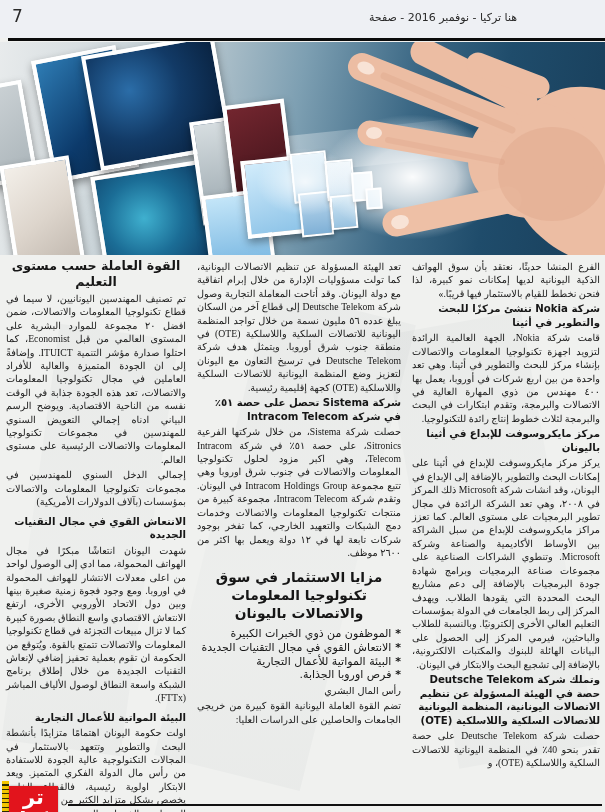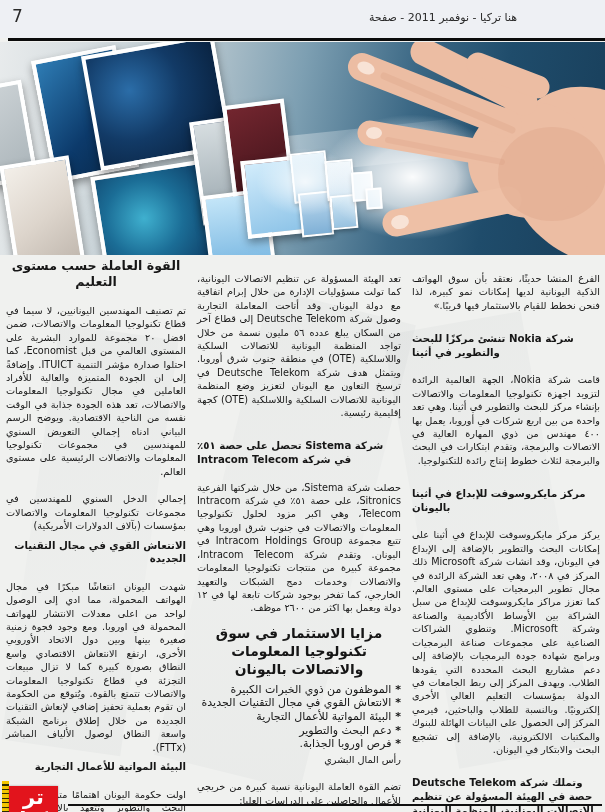--- a/index.html
+++ b/index.html
@@ -24,23 +24,23 @@
         background:linear-gradient(90deg,rgba(255,255,255,0),rgba(255,255,255,.35) 55%,rgba(255,255,255,0));}
   .hand{position:absolute;top:0;right:0;}
   
   .wm{position:absolute;background:linear-gradient(160deg,#9aa2a6,#c8cdd0 60%,#9aa2a6);opacity:.08;}
   
   .cols{position:absolute;top:258px;right:5px;left:6px;direction:rtl;display:flex;gap:11px;}
   .col{direction:rtl;}
   .col-right{width:188px;}
   .col-middle{width:204px;}
   .col-left{width:180px;}
-  .p{font-size:9.7px;line-height:13.4px;text-align:justify;margin:14px 0 1px;}
+  .p{font-size:9.7px;line-height:13.4px;text-align:justify;margin:2px 0 1px;font-family:Liberation Serif, serif;}
   .h{font-size:10.2px;line-height:13.6px;font-weight:700;text-align:right;margin:6px 0 2px;}
-  .hc{font-size:10.2px;line-height:13.6px;font-weight:700;text-align:left;margin:20px 0 2px;}
+  .hc{font-size:10.2px;line-height:13.6px;font-weight:700;text-align:right;margin:2px 0 2px;}
   .hl{font-size:13.8px;line-height:18px;font-weight:700;text-align:center;margin:9px 0 5px;}
   .h2{font-size:12.6px;line-height:16px;font-weight:700;text-align:center;margin:0 4px 1px;}
   .sub{font-size:9.7px;line-height:13.4px;text-align:right;margin:0;}
   .bullets{margin:1px 0 2px;}
   .bullet{font-size:11px;line-height:13.6px;text-align:right;}
   .bullet::before{content:"* ";font-weight:700;}
   
   .logo-stripe{position:absolute;left:2px;top:781px;width:7px;height:31px;
         background:repeating-linear-gradient(#f3c600 0 3px,#2a2a00 3px 4.5px);}
   .logo{position:absolute;left:9px;top:786px;width:49px;height:44px;background:#e2141c;
@@ -48,21 +48,21 @@
         font-size:21px;line-height:23px;box-shadow:0 0 2px rgba(0,0,0,.3);}
   .footer-rule{position:absolute;left:68px;right:3px;top:804px;height:2px;background:#101010;}
 </style>
 </head>
 <body>
 
 <div class="page">
 
   <div class="header">
     <div class="page-number">7</div>
-    <div class="header-title">هنا تركيا - نوفمبر 2011 - صفحة</div>
+    <div class="header-title">هنا تركيا - نوفمبر 2016 - صفحة</div>
   </div>
   <div class="header-rule"></div>
 
   <div class="hero">
     <div class="streak"></div>
 
     <div class="photo" style="left:-28px;top:42px;width:50px;height:92px;transform:rotate(-10deg);background:linear-gradient(150deg,#cfd5d8,#aab4b9);"></div>
     <div class="photo" style="left:42px;top:10px;width:78px;height:116px;transform:rotate(-11deg);background:linear-gradient(140deg,#2e7cb4,#0c3a6b 60%,#082747);"></div>
     <div class="photo" style="left:90px;top:2px;width:126px;height:108px;transform:rotate(-10deg);background:radial-gradient(circle at 30% 35%,#2b6da8 0%,#123a66 45%,#061a33 100%);"></div>
     <div class="photo" style="left:8px;top:118px;width:62px;height:108px;transform:rotate(-9deg);background:linear-gradient(150deg,#f3efe9,#ddd5cc 50%,#bdb4ab);"></div>
@@ -115,25 +115,24 @@
       </div>
     <div class="col col-middle">
         <div class="p">تعد الهيئة المسؤولة عن تنظيم الاتصالات اليونانية، كما تولت مسؤوليات الإدارة من خلال إبرام اتفاقية مع دولة اليونان. وقد أتاحت المعاملة التجارية وصول شركة Deutsche Telekom إلى قطاع آخر من السكان يبلغ عدده ٥٦ مليون نسمة من خلال تواجد المنظمة اليونانية للاتصالات السلكية واللاسلكية (OTE) في منطقة جنوب شرق أوروبا. ويتمثل هدف شركة Deutsche Telekom في ترسيخ التعاون مع اليونان لتعزيز وضع المنظمة اليونانية للاتصالات السلكية واللاسلكية (OTE) كجهة إقليمية رئيسية.</div>
         <div class="hc">شركة Sistema تحصل على حصة ٥١٪ في شركة Intracom Telecom</div>
         <div class="p">حصلت شركة Sistema، من خلال شركتها الفرعية Sitronics، على حصة ٥١٪ في شركة Intracom Telecom، وهي اكبر مزود لحلول تكنولوجيا المعلومات والاتصالات في جنوب شرق اوروبا وهي تتبع مجموعة Intracom Holdings Group في اليونان. وتقدم شركة Intracom Telecom، مجموعة كبيرة من منتجات تكنولوجيا المعلومات والاتصالات وخدمات دمج الشبكات والتعهيد الخارجي، كما تفخر بوجود شركات تابعة لها في ١٢ دولة ويعمل بها اكثر من ٢٦٠٠ موظف.</div>
         <div class="hl">مزايا الاستثمار في سوق تكنولوجيا المعلومات والاتصالات باليونان</div>
         <div class="bullets">
           <div class="bullet">الموظفون من ذوي الخبرات الكبيرة</div>
           <div class="bullet">الانتعاش القوي في مجال التقنيات الجديدة</div>
           <div class="bullet">البيئة المواتية للأعمال التجارية</div>
-          <div class="bullet">دعم البحث والتطوير</div>
           <div class="bullet">فرص اوروبا الجذابة.</div>
         </div>
         <div class="sub">رأس المال البشري</div>
-        <div class="p">تضم القوة العاملة اليونانية نسبة كبيرة من خريجي للأعمال والحاصلين على الدراسات العليا:</div>
+        <div class="p">تضم القوة العاملة اليونانية القوة كبيرة من خريجي الجامعات والحاصلين على الدراسات العليا:</div>
       </div>
     <div class="col col-left">
         <div class="h2">القوة العاملة حسب مستوى التعليم</div>
         <div class="p">تم تصنيف المهندسين اليونانيين، لا سيما في قطاع تكنولوجيا المعلومات والاتصالات، ضمن افضل ٢٠ مجموعة للموارد البشرية على المستوى العالمي من قبل Economist، كما احتلوا صدارة مؤشر التنمية ITUICT. وإضافةً إلى ان الجودة المتميزة والعالية للأفراد العاملين في مجال تكنولوجيا المعلومات والاتصالات، تعد هذه الجودة جذابة في الوقت نفسه من الناحية الاقتصادية. ويوضح الرسم البياني ادناه إجمالي التعويض السنوي للمهندسين في مجموعات تكنولوجيا المعلومات والاتصالات الرئيسية على مستوى العالم.</div>
         <div class="p">إجمالي الدخل السنوي للمهندسين في مجموعات تكنولوجيا المعلومات والاتصالات بمؤسسات (بآلاف الدولارات الأمريكية)</div>
         <div class="h">الانتعاش القوي في مجال التقنيات الجديدة</div>
         <div class="p">شهدت اليونان انتعاشًا مبكرًا في مجال الهواتف المحمولة، مما ادي إلى الوصول لواحد من اعلى معدلات الانتشار للهواتف المحمولة في اوروبا. ومع وجود فجوة زمنية صغيرة بينها وبين دول الاتحاد الأوروبي الأخرى، ارتفع الانتعاش الاقتصادي واسع النطاق بصورة كبيرة كما لا تزال مبيعات التجزئة في قطاع تكنولوجيا المعلومات والاتصالات تتمتع بالقوة. ويُتوقع من الحكومة ان تقوم بعملية تحفيز إضافي لإنعاش التقنيات الجديدة من خلال إطلاق برنامج الشبكة واسعة النطاق لوصول الألياف المباشر (FTTx).</div>
         <div class="h">البيئة المواتية للأعمال التجارية</div>
         <div class="p">اولت حكومة اليونان اهتمامًا متزايدًا بأنشطة البحث والتطوير وتتعهد بالاستثمار في المجالات التكنولوجية عالية الجودة للاستفادة من رأس مال الدولة الفكري المتميز. ويعد الابتكار اولوية رئيسية، فالقطاع الخاص يخصص بشكل متزايد الكثير من الموارد لدعم المنتجات والخدمات الجديدة والرائجة. وقد كان التعاون بين الجامعات والشركات وبين القطاعين العام</div>
       </div>

